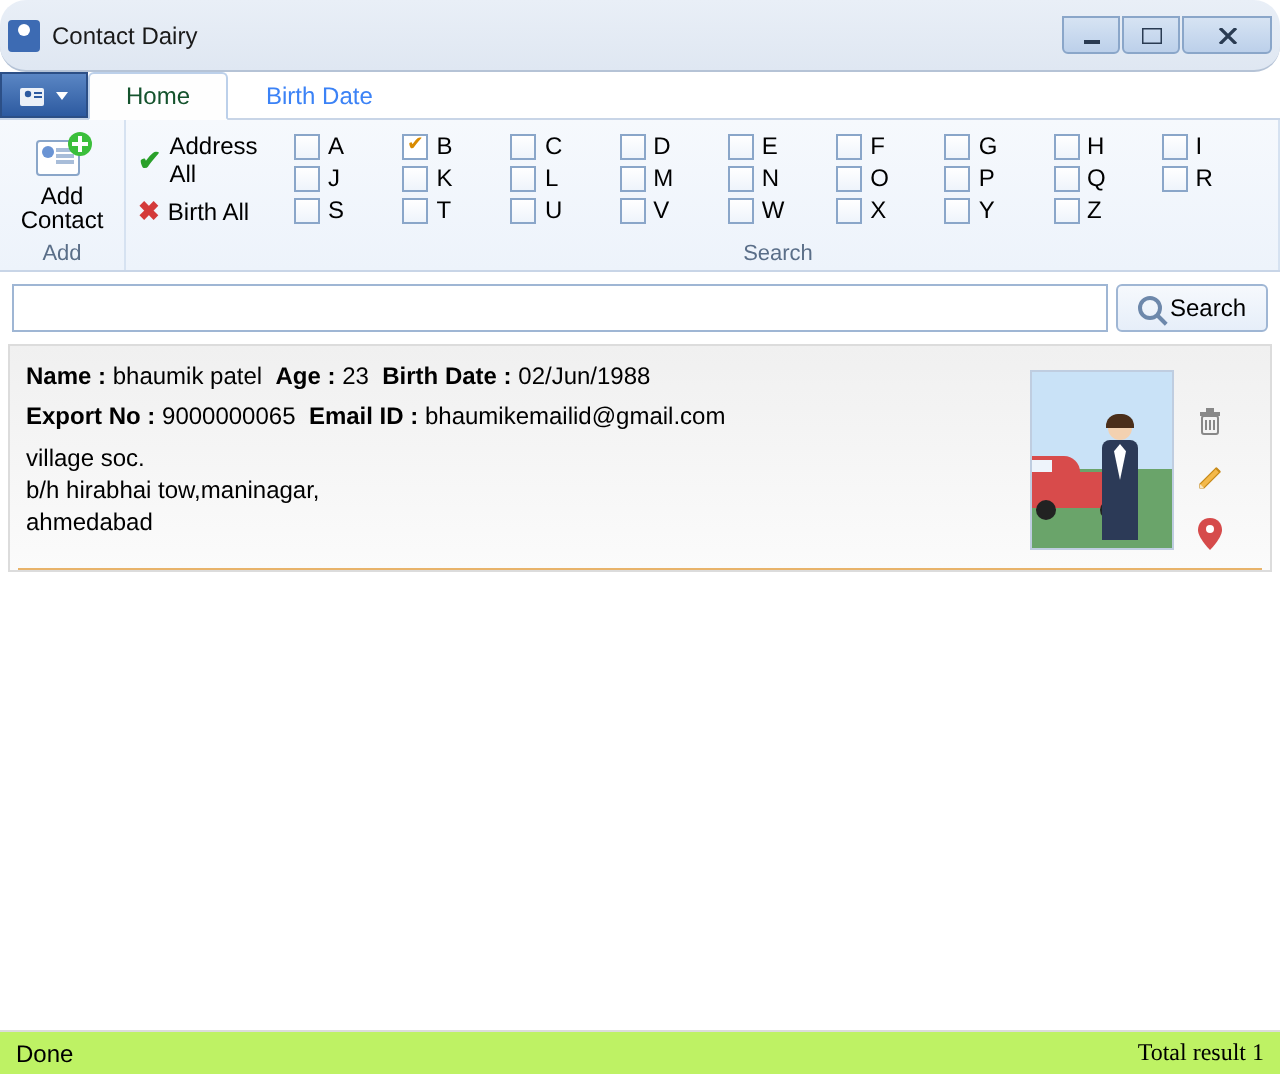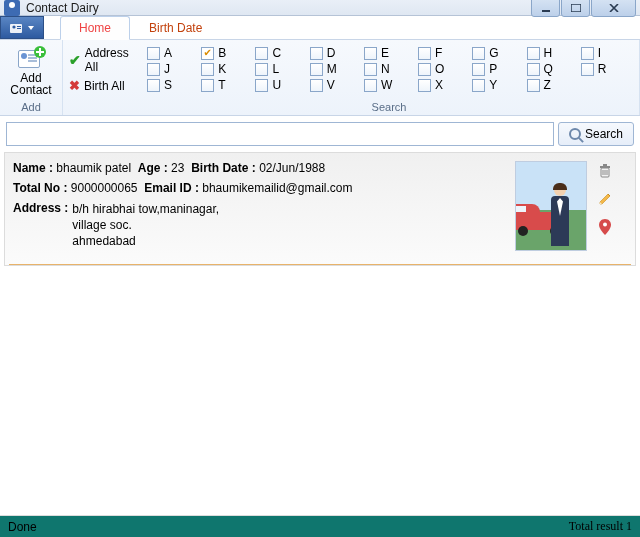--- a/index.html
+++ b/index.html
@@ -1,33 +1,33 @@
 <!DOCTYPE html>
 <html><head>
 <meta charset="utf-8">
 <style>
   * { box-sizing: border-box; margin: 0; padding: 0; font-family: "Segoe UI", Tahoma, sans-serif; font-size: 12px; }
   body { background: #fff; width: 640px; height: 537px; overflow: hidden; }
   
-  .titlebar { height: 16px; background: linear-gradient(to bottom, #e9eff7 0%, #dfe7f2 100%); border-bottom: 1px solid #b5c3d6; display: flex; align-items: center; padding: 0 4px; }
+  .titlebar { height: 36px; background: linear-gradient(to bottom, #e9eff7 0%, #dfe7f2 100%); border-bottom: 1px solid #b5c3d6; display: flex; align-items: center; padding: 0 4px; border-radius: 13px; }
   .titlebar .appicon { width: 16px; height: 16px; background: #3d6bb3; margin-right: 6px; border-radius: 2px; position: relative; }
   .titlebar .appicon::after { content: ""; position: absolute; width: 6px; height: 6px; background: #fff; border-radius: 50%; top: 2px; left: 5px; }
   .titlebar .title { color: #1a1a1a; font-size: 12px; }
   .winbtns { margin-left: auto; display: flex; }
   .winbtn { width: 29px; height: 19px; margin-left: 1px; background: linear-gradient(to bottom, #d6e3f3 0%, #bcd0ea 100%); border: 1px solid #8aa6c9; border-radius: 0 0 3px 3px; display: flex; align-items: center; justify-content: center; color: #2a3b52; font-size: 10px; font-weight: bold; cursor: pointer; }
   .winbtn.close { width: 45px; }
   .winbtn svg { display: block; }
   
   .qatrow { height: 24px; display: flex; align-items: stretch; border-bottom: 1px solid #c8d5e7; }
   .qatbtn { width: 44px; background: linear-gradient(to bottom, #5a86c4 0%, #2d5aa0 100%); border: 1px solid #2c4f86; display: flex; align-items: center; justify-content: center; gap: 2px; cursor: pointer; }
   .qatbtn svg { display: block; }
   .qat-dd { width: 0; height: 0; border-left: 3px solid transparent; border-right: 3px solid transparent; border-top: 4px solid #fff; }
   .tabs { display: flex; align-items: flex-end; }
-  .tab { padding: 4px 18px 4px 18px; border: 1px solid transparent; border-bottom: none; color: #c2410c; cursor: pointer; }
-  .tab.active { background: #fefefe; border: 1px solid #bcd0ea; border-bottom: 1px solid #fefefe; margin-bottom: -1px; border-radius: 3px 3px 0 0; color: #ef4444; margin-left: 16px; }
+  .tab { padding: 4px 18px 4px 18px; border: 1px solid transparent; border-bottom: none; color: #3b82f6; cursor: pointer; }
+  .tab.active { background: #fefefe; border: 1px solid #bcd0ea; border-bottom: 1px solid #fefefe; margin-bottom: -1px; border-radius: 3px 3px 0 0; color: #14532d; }
   
   .ribbon { height: 76px; background: linear-gradient(to bottom, #f6f9fd 0%, #edf3fb 100%); border-bottom: 1px solid #c8d5e7; display: flex; }
   .ribgroup { padding: 4px 6px 2px 6px; border-right: 1px solid #d6e2f1; display: flex; flex-direction: column; }
   .ribgroup .glabel { text-align: center; color: #5a6e88; font-size: 11px; margin-top: auto; }
   .addcontact { width: 50px; display: flex; flex-direction: column; align-items: center; cursor: pointer; gap: 2px; padding-top: 4px; }
   .addcontact-icon { width: 26px; height: 22px; position: relative; }
   .card-ic { width: 22px; height: 18px; border: 1px solid #8aa6c9; background: #fff; border-radius: 2px; position: absolute; top: 2px; }
   .card-ic::before { content: ""; position: absolute; left: 2px; top: 2px; width: 6px; height: 6px; background: #6a94d4; border-radius: 50%; }
   .card-ic::after { content: ""; position: absolute; right: 2px; top: 3px; width: 9px; height: 2px; background: #a8bdd9; box-shadow: 0 3px 0 #a8bdd9, 0 6px 0 #a8bdd9; }
   .plus-ic { position: absolute; right: -2px; top: -2px; width: 12px; height: 12px; background: #3bbf3b; border-radius: 50%; }
@@ -46,21 +46,21 @@
   .lcb.checked { background: #fff; }
   .lcb.checked::after { content: "✔"; color: #d98b00; font-size: 10px; line-height: 10px; }
   
   .searchrow { padding: 6px; display: flex; gap: 4px; }
   .searchbox { flex: 1; height: 24px; border: 1px solid #9fb6d4; background: #fff; padding: 0 4px; }
   .searchbtn { height: 24px; padding: 0 10px; border: 1px solid #9fb6d4; background: linear-gradient(to bottom,#f6f9fd,#e6eef9); border-radius: 3px; display: flex; align-items: center; gap: 4px; cursor: pointer; }
   .mag { width: 12px; height: 12px; border: 2px solid #6d88ab; border-radius: 50%; position: relative; }
   .mag::after { content: ""; position: absolute; width: 6px; height: 2px; background: #6d88ab; bottom: -3px; right: -5px; transform: rotate(45deg); }
   
   .resultarea { padding: 0 4px; }
-  .card { border: 1px solid #dcdcdc; background: linear-gradient(to bottom,#f0f0f0,#fbfbfb); padding: 8px 20px 10px 8px; display: flex; gap: 8px; position: relative; }
+  .card { border: 1px solid #dcdcdc; background: linear-gradient(to bottom,#f0f0f0,#fbfbfb); padding: 8px 20px 10px 8px; display: flex; gap: 8px; position: relative; align-items: flex-end; }
   .card .info { flex: 1; }
   .card .info .line { margin-bottom: 6px; }
   .card b { font-weight: bold; }
   .addr { display: flex; gap: 4px; }
   .addr-lines span { display: block; line-height: 16px; }
   .card::after { content: ""; position: absolute; left: 4px; right: 4px; bottom: 0; height: 1px; background: #e8b36a; }
   .avatar { width: 72px; height: 90px; background: linear-gradient(to bottom,#c9e2f7 0%,#c9e2f7 55%,#6aa46a 55%,#6aa46a 100%); position: relative; overflow: hidden; border: 1px solid #bfcde0; }
   .avatar .car { position: absolute; bottom: 20px; left: -10px; width: 60px; height: 18px; background: #d84b4b; border-radius: 3px 8px 2px 2px; }
   .avatar .car::before { content: ""; position: absolute; left: 4px; top: -8px; width: 30px; height: 10px; background: #d84b4b; border-radius: 4px 8px 0 0; }
   .avatar .car::after { content: ""; position: absolute; left: 10px; top: -6px; width: 10px; height: 6px; background: #eef4fb; }
@@ -69,21 +69,21 @@
   .avatar .person { position: absolute; right: 14px; bottom: 4px; width: 24px; height: 62px; }
   .avatar .person .head { width: 12px; height: 12px; background: #f3d1b0; border-radius: 50%; margin: 0 auto; }
   .avatar .person .hair { position: absolute; top: -1px; left: 5px; width: 14px; height: 7px; background: #4a2e1a; border-radius: 6px 6px 0 0; }
   .avatar .person .body { width: 18px; height: 30px; background: #2c3a57; margin: 0 auto; border-radius: 4px 4px 0 0; position: relative; }
   .avatar .person .body::before { content: ""; position: absolute; left: 50%; top: 2px; width: 6px; height: 18px; background: #fff; transform: translateX(-50%); clip-path: polygon(50% 0,100% 20%,50% 100%,0 20%); }
   .avatar .person .legs { width: 18px; height: 20px; background: #2c3a57; margin: 0 auto; }
   .actions { width: 20px; display: flex; flex-direction: column; align-items: center; gap: 12px; padding-top: 2px; }
   .aicon { width: 16px; height: 16px; cursor: pointer; display: flex; align-items: center; justify-content: center; }
   .trash svg, .pencil svg, .pin svg { display: block; }
   
-  .statusbar { position: absolute; bottom: 0; left: 0; right: 0; height: 22px; border-top: 1px solid #dcdcdc; display: flex; align-items: center; padding: 0 8px; background: #0f766e; }
+  .statusbar { position: absolute; bottom: 0; left: 0; right: 0; height: 22px; border-top: 1px solid #dcdcdc; display: flex; align-items: center; padding: 0 8px; background: #bef264; }
   .statusbar .right { margin-left: auto; font-family: Liberation Serif, serif; }
 </style>
 </head>
 <body>
 
 <div class="titlebar">
   <div class="appicon"></div>
   <div class="title">Contact Dairy</div>
   <div class="winbtns">
     <div class="winbtn">
@@ -265,30 +265,29 @@
     <div class="info">
       <div class="line">
         <b>Name :</b>
         <span>bhaumik patel</span>&nbsp;
         <b>Age :</b>
         <span>23</span>&nbsp;
         <b>Birth Date :</b>
         <span>02/Jun/1988</span>
       </div>
       <div class="line">
-        <b>Total No :</b>
+        <b>Export No :</b>
         <span>9000000065</span>&nbsp;
         <b>Email ID :</b>
         <span>bhaumikemailid@gmail.com</span>
       </div>
       <div class="line addr">
-        <b>Address :</b>
         <div class="addr-lines" id="addr-lines">
+            <span>village soc.</span>
             <span>b/h hirabhai tow,maninagar,</span>
-            <span>village soc.</span>
             <span>ahmedabad</span>
           </div>
       </div>
     </div>
     <div class="avatar">
       <div class="car"></div>
         <div class="wheel w1"></div>
         <div class="wheel w2"></div>
       <div class="person">
           <div class="hair"></div>

